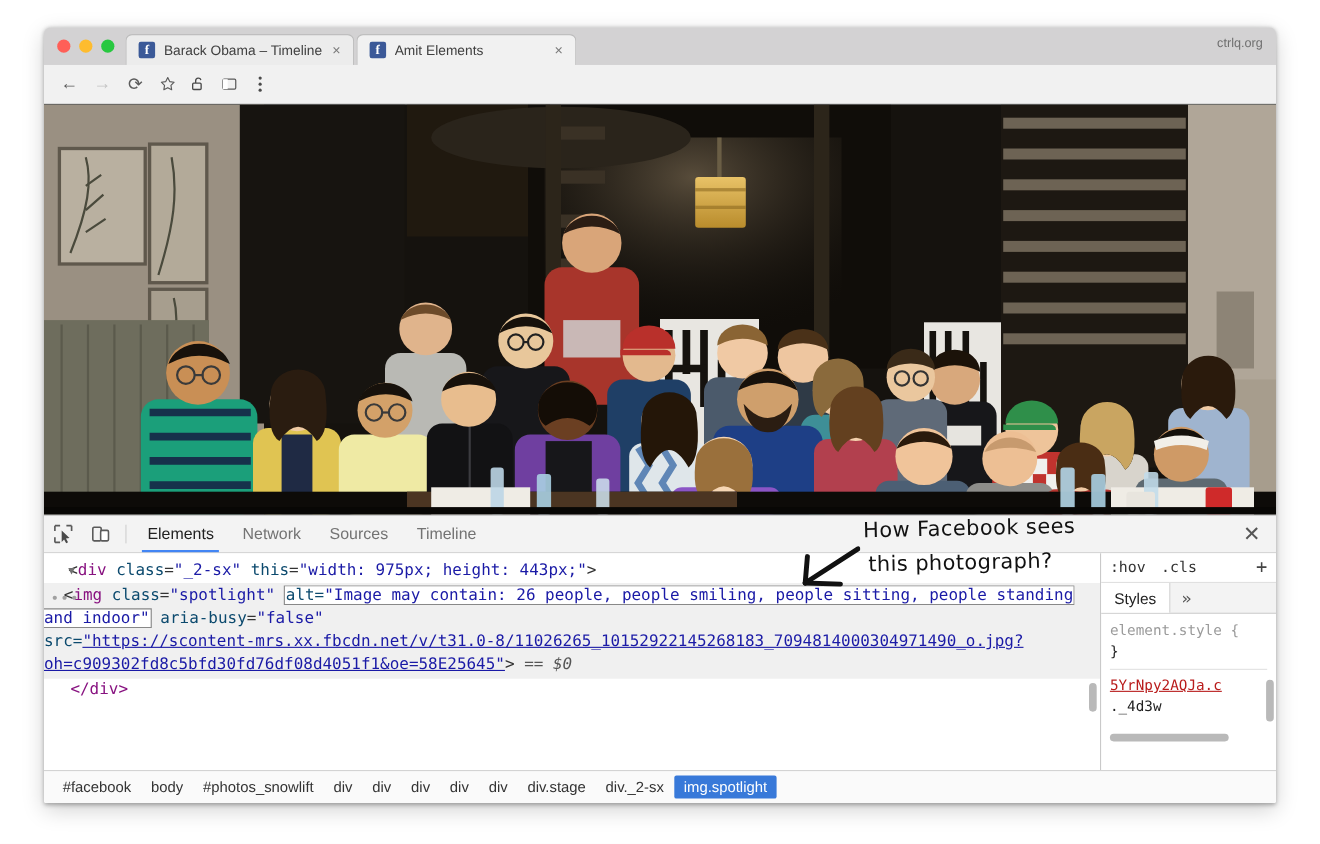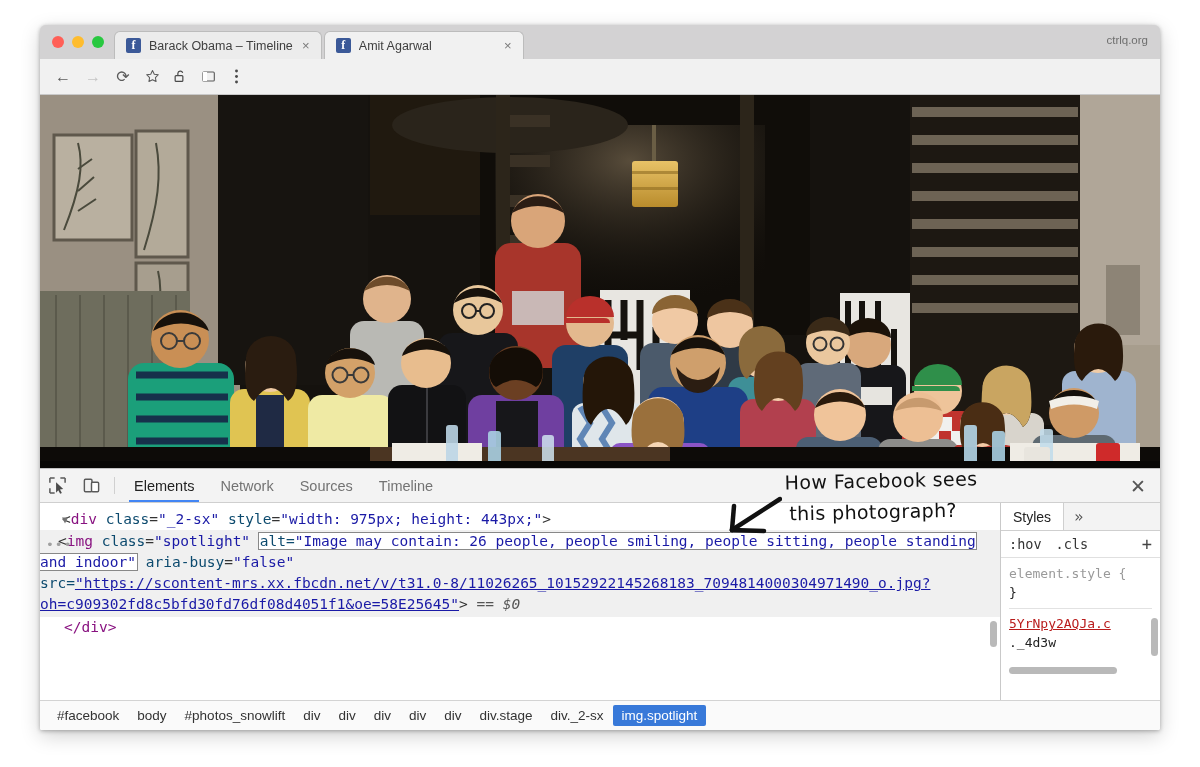--- a/index.html
+++ b/index.html
@@ -340,21 +340,21 @@
       </div>
 
       <div class="tab inactive">
         <span class="fav">f</span>
         <span class="tab-title">Barack Obama – Timeline</span>
         <span class="tab-close">×</span>
       </div>
 
       <div class="tab">
         <span class="fav">f</span>
-        <span class="tab-title">Amit Agarwal</span>
+        <span class="tab-title">Amit Elements</span>
         <span class="tab-close">×</span>
       </div>
 
       <div id="watermark">ctrlq.org</div>
     </div>
 
     <div id="toolbar">
       <div class="navbtn">←</div>
       <div class="navbtn disabled">→</div>
       <div class="navbtn">⟳</div>
@@ -680,47 +680,47 @@
 
         <div id="dt-close">✕</div>
       </div>
 
       <div id="dt-body">
 
         <div id="tree-pane">
 
           <div class="node-line">
             <span class="tri">▼</span>
-            <span class="punct">&lt;</span><span class="tagname">div</span><span class="punct">&nbsp;</span><span class="attrname">class</span><span class="eq">=</span><span class="attrval">"_2-sx"</span><span class="punct">&nbsp;</span><span class="attrname">style</span><span class="eq">=</span><span class="attrval">"width: 975px; height: 443px;"</span><span class="punct">&gt;</span>
+            <span class="punct">&lt;</span><span class="tagname">div</span><span class="punct">&nbsp;</span><span class="attrname">class</span><span class="eq">=</span><span class="attrval">"_2-sx"</span><span class="punct">&nbsp;</span><span class="attrname">this</span><span class="eq">=</span><span class="attrval">"width: 975px; height: 443px;"</span><span class="punct">&gt;</span>
           </div>
 
           <div id="selected-row" class="node-line wrapline">
             <span class="dots">•••</span>
             <span style="padding-left:18px; display:inline">
               <span class="punct">&lt;</span><span class="tagname">img</span><span>&nbsp;</span><span class="attrname">class</span><span class="eq">=</span><span class="attrval">"spotlight"</span><span>&nbsp;</span><span class="attr-edit hl"><span class="attrname">alt=</span><span class="attrval">"Image may contain: 26 people, people smiling, people sitting, people standing and indoor"</span></span><span>&nbsp;</span><span class="attrname">aria-busy</span><span class="eq">=</span><span class="attrval">"false"</span><br>
               <span class="attrname">src=</span><span class="linkval">"https://scontent-mrs.xx.fbcdn.net/v/t31.0-8/11026265_10152922145268183_7094814000304971490_o.jpg?oh=c909302fd8c5bfd30fd76df08d4051f1&amp;oe=58E25645"</span><span class="punct">&gt;</span><span>&nbsp;</span><span class="dollar">== $0</span>
             </span>
           </div>
 
           <div class="node-line" style="padding-left:24px">
             <span class="tagname">&lt;/div&gt;</span>
           </div>
 
           <div id="tree-scroll"></div>
         </div>
 
         <div id="styles-pane">
-          <div id="styles-tabbar">
-            <div id="styles-tab">Styles</div>
-            <div id="styles-more">»</div>
-          </div>
           <div id="styles-filterbar">
             <span>:hov</span>
             <span>.cls</span>
             <span class="plus">+</span>
+          </div>
+          <div id="styles-tabbar">
+            <div id="styles-tab">Styles</div>
+            <div id="styles-more">»</div>
           </div>
           <div id="styles-content">
             <div class="rule-sel-gray">element.style {</div>
             <div class="rule-brace">}</div>
             <div id="styles-rule2">
               <div class="src-link">5YrNpy2AQJa.c</div>
               <div>._4d3w</div>
             </div>
             <div id="styles-vscroll"></div>
             <div id="styles-hscroll"></div>

